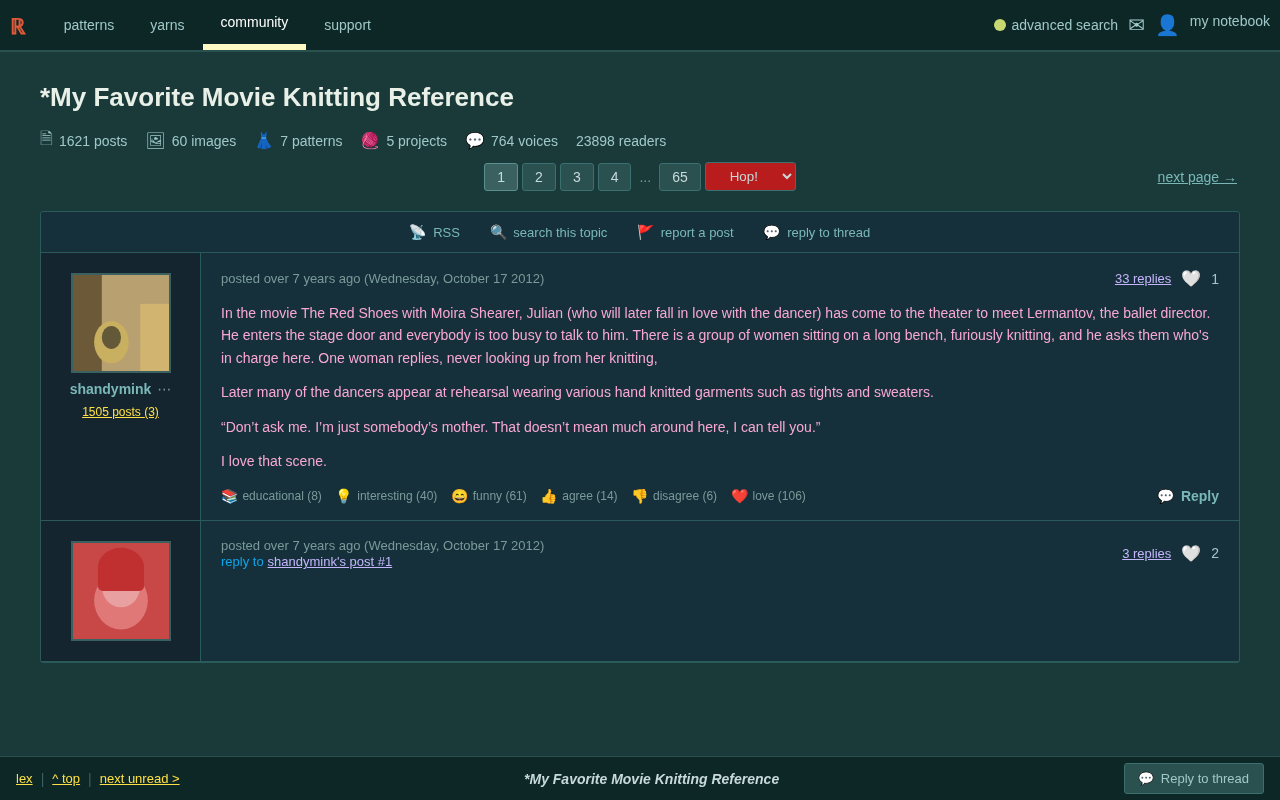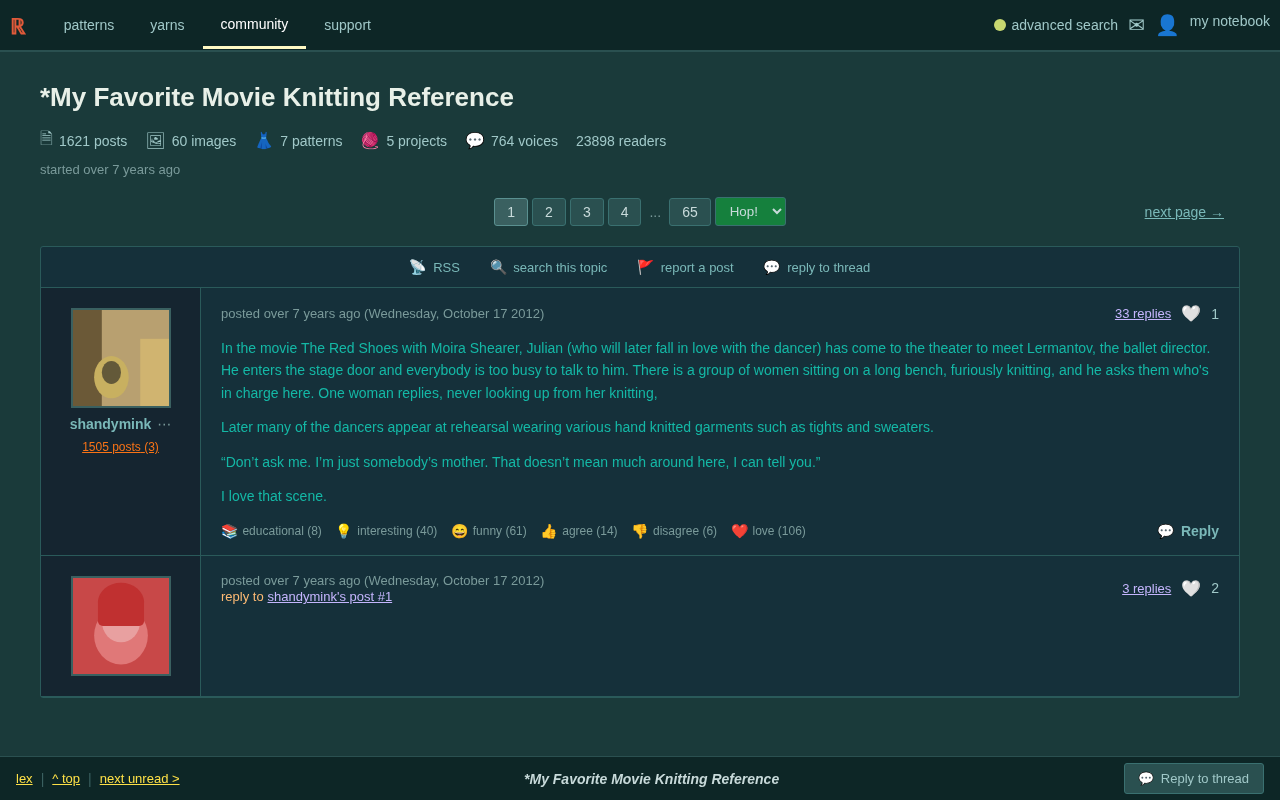--- a/index.html
+++ b/index.html
@@ -2,21 +2,21 @@
 <html><head>
   <meta charset="utf-8">
   <style>
     * { box-sizing: border-box; margin: 0; padding: 0; }
     body { background-color: #1a3a3a; color: #c8dada; font-family: Arial, sans-serif; font-size: 14px; min-height: 800px; }
 
     
     nav { background-color: #0d2626; display: flex; align-items: center; height: 52px; padding: 0 10px; border-bottom: 2px solid #2a5050; }
     .nav-logo { color: #e05a3a; font-size: 22px; font-weight: bold; margin-right: 20px; }
     .nav-item { color: #a0c8c8; text-decoration: none; padding: 14px 18px; font-size: 14px; cursor: pointer; display: inline-block; text-align: center; }
-    .nav-item.active { color: #fff; border-bottom: 3px solid #fef9c3; }
+    .nav-item.active { color: #fff; border-bottom: 6px solid #fef9c3; }
     .nav-right { margin-left: auto; display: flex; gap: 10px; }
     .nav-icon-btn { background: none; border: none; cursor: pointer; color: #a0c8c8; font-size: 20px; }
     .nav-search { display: flex; align-items: center; gap: 6px; color: #a0c8c8; }
     .nav-search-dot { width: 12px; height: 12px; background: #c8d870; border-radius: 50%; display: inline-block; }
     .my-notebook { color: #a0c8c8; font-size: 14px; cursor: pointer; }
 
     
     .main { padding: 30px 40px 0 40px; }
 
     
@@ -26,46 +26,46 @@
     .stats { display: flex; align-items: center; gap: 18px; margin-bottom: 8px; flex-wrap: wrap; }
     .stat-item { display: flex; align-items: center; gap: 6px; color: #a0c8c8; font-size: 14px; }
     .stat-icon { font-size: 16px; }
     .started { color: #7a9a9a; font-size: 13px; margin-bottom: 20px; }
 
     
     .pagination { display: flex; align-items: center; justify-content: center; gap: 4px; margin-bottom: 20px; position: relative; }
     .page-btn { background: #2a5050; border: 1px solid #3a7070; color: #c8dada; padding: 5px 12px; cursor: pointer; border-radius: 3px; font-size: 14px; }
     .page-btn.active { background: #3a6060; border-color: #5a9090; }
     .page-dots { color: #7a9a9a; padding: 0 4px; }
-    .hop-select { background: #15803d; border: 1px solid #3a7070; color: #c8dada; padding: 5px 10px; cursor: pointer; border-radius: 3px; }
-    .next-page { position: absolute; right: 16px; color: #7ab8b8; text-decoration: underline; cursor: pointer; font-size: 14px; }
+    .hop-select { background: #b91c1c; border: 1px solid #3a7070; color: #c8dada; padding: 5px 20px; cursor: pointer; border-radius: 3px; }
+    .next-page { position: absolute; right: 3px; color: #7ab8b8; text-decoration: underline; cursor: pointer; font-size: 14px; }
 
     
     .topic-box { border: 1px solid #2a5a5a; background: #15303a; border-radius: 3px; margin-bottom: 0; }
     .topic-toolbar { display: flex; align-items: center; justify-content: center; gap: 30px; padding: 12px 20px; border-bottom: 1px solid #2a5a5a; }
     .toolbar-btn { display: flex; align-items: center; gap: 6px; color: #7ab8b8; cursor: pointer; font-size: 13px; text-decoration: none; }
     .toolbar-icon { font-size: 14px; }
 
     
     .post-row { display: flex; border-bottom: 1px solid #2a5a5a; }
     .post-avatar-col { width: 160px; min-width: 160px; padding: 20px 14px; display: flex; flex-direction: column; align-items: center; gap: 8px; border-right: 1px solid #2a5a5a; background: #152530; }
     .avatar-img { width: 100px; height: 100px; object-fit: cover; border: 2px solid #3a6060; background: #2a5050; overflow: hidden; display: flex; align-items: center; justify-content: center; }
     .username { color: #7ab8b8; font-size: 14px; font-weight: bold; cursor: pointer; }
     .username-menu { color: #7a9a9a; margin-left: 4px; cursor: pointer; }
-    .user-posts { color: #f97316; font-size: 12px; text-decoration: underline; cursor: pointer; }
+    .user-posts { color: #fde047; font-size: 12px; text-decoration: underline; cursor: pointer; }
 
     .post-content-col { flex: 1; padding: 16px 20px; }
     .post-meta { display: flex; align-items: center; justify-content: space-between; margin-bottom: 14px; }
     .post-date { color: #7a9a9a; font-size: 13px; }
     .post-replies-col { display: flex; align-items: center; gap: 10px; }
     .replies-link { color: #c4b5fd; text-decoration: underline; cursor: pointer; font-size: 13px; }
     .heart-icon { color: #8a9a9a; font-size: 16px; }
     .post-num { color: #a0c8c8; font-size: 14px; }
 
-    .post-body { color: #14b8a6; font-size: 14px; line-height: 1.6; margin-bottom: 16px; }
+    .post-body { color: #f9a8d4; font-size: 14px; line-height: 1.6; margin-bottom: 16px; }
     .post-body p { margin-bottom: 12px; }
 
     .post-reactions { display: flex; align-items: center; flex-wrap: wrap; gap: 14px; }
     .reaction { display: flex; align-items: center; gap: 4px; color: #7a9a9a; font-size: 12px; cursor: pointer; }
     .reaction-icon { font-size: 14px; }
     .reply-btn { margin-left: auto; display: flex; align-items: center; gap: 6px; color: #7ab8b8; cursor: pointer; font-size: 14px; font-weight: bold; }
 
     
     .bottom-bar { position: fixed; bottom: 0; left: 0; right: 0; background: #0d2626; border-top: 1px solid #2a5050; height: 44px; display: flex; align-items: center; padding: 0 16px; gap: 8px; z-index: 100; }
     .bottom-link { color: #fde047; text-decoration: underline; cursor: pointer; font-size: 13px; }
@@ -119,21 +119,20 @@
       <span>5 projects</span>
     </span>
     <span class="stat-item">
       <span class="stat-icon">💬</span>
       <span>764 voices</span>
     </span>
     <span class="stat-item">
       <span>23898 readers</span>
     </span>
   </div>
-  <div class="started">started over 7 years ago</div>
 
   <div class="pagination">
     <button class="page-btn active">1</button>
     <button class="page-btn">2</button>
     <button class="page-btn">3</button>
     <button class="page-btn">4</button>
     <span class="page-dots">...</span>
     <button class="page-btn">65</button>
     <select class="hop-select">
       <option>Hop!</option>
@@ -241,21 +240,21 @@
             <ellipse cx="50" cy="25" rx="24" ry="20" fill="#c03030"></ellipse>
             <rect x="26" y="20" width="48" height="30" fill="#c03030" rx="5"></rect>
           </svg>
         </div>
       </div>
       <div class="post-content-col">
         <div class="post-meta">
           <div>
             <span class="post-date">posted over 7 years ago (Wednesday, October 17 2012)</span>
             <br>
-            <span style="color:#fdba74; font-size:13px;">reply to</span>
+            <span style="color:#0ea5e9; font-size:13px;">reply to</span>
             <span> </span>
             <span class="replies-link" style="font-size:13px;">shandymink's post #1</span>
           </div>
           <div class="post-replies-col">
             <span class="replies-link">3 replies</span>
             <span class="heart-icon">🤍</span>
             <span class="post-num">2</span>
           </div>
         </div>
       </div>

